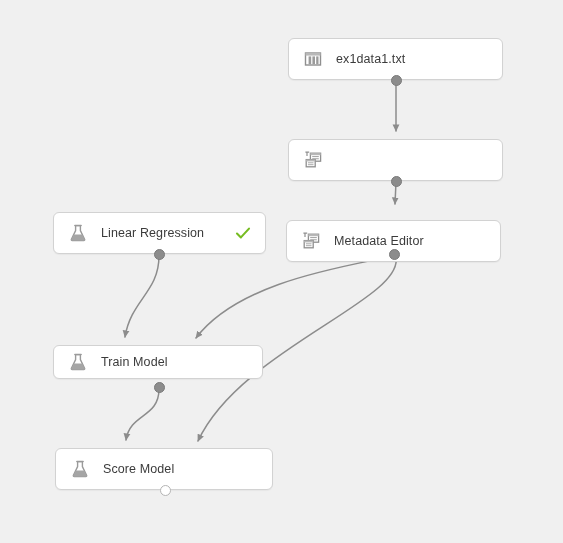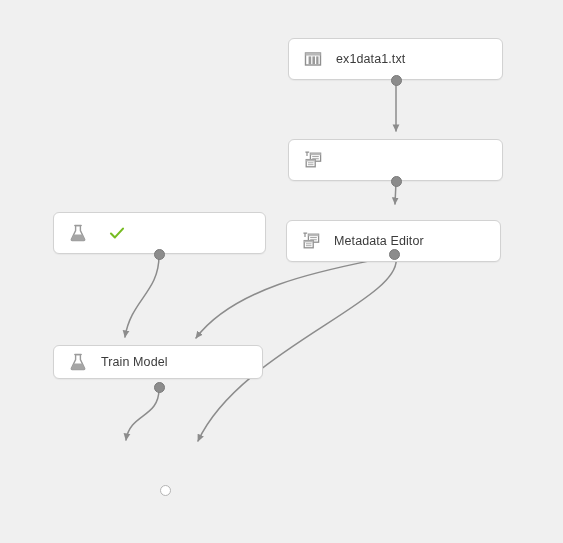--- a/index.html
+++ b/index.html
@@ -155,34 +155,43 @@
     </svg>
     <span class="node-label">Metadata Editor</span>
   </div>
 
   <div class="node" id="node-linear-regression" style="left: 53px; top: 212px; width: 213px; height: 42px;">
     <svg class="node-icon" viewBox="0 0 20 20">
       <path d="M 7.6 2.6 L 12.4 2.6 L 12.4 7.6 L 16.6 16.2 C 16.9 16.9 16.5 17.5 15.8 17.5 L 4.2 17.5 C 3.5 17.5 3.1 16.9 3.4 16.2 L 7.6 7.6 Z" fill="#ffffff" stroke="#9a9a9a" stroke-width="1.4" stroke-linejoin="round"></path>
       <path d="M 6.0 11.6 L 14.0 11.6 L 16.6 16.2 C 16.9 16.9 16.5 17.5 15.8 17.5 L 4.2 17.5 C 3.5 17.5 3.1 16.9 3.4 16.2 Z" fill="#a5a5a5"></path>
       <path d="M 6.9 2.6 L 13.1 2.6" stroke="#9a9a9a" stroke-width="1.5" stroke-linecap="round"></path>
     </svg>
+    <span class="node-label">Linear Regression</span>
     <svg class="node-status" viewBox="0 0 16 16">
       <path d="M 2 8.6 L 5.9 12.4 L 14 3.6" fill="none" stroke="#76bc21" stroke-width="2.1" stroke-linecap="round" stroke-linejoin="round"></path>
     </svg>
   </div>
 
   <div class="node" id="node-train-model" style="left: 53px; top: 345px; width: 210px; height: 26px;">
     <svg class="node-icon" viewBox="0 0 20 20">
       <path d="M 7.6 2.6 L 12.4 2.6 L 12.4 7.6 L 16.6 16.2 C 16.9 16.9 16.5 17.5 15.8 17.5 L 4.2 17.5 C 3.5 17.5 3.1 16.9 3.4 16.2 L 7.6 7.6 Z" fill="#ffffff" stroke="#9a9a9a" stroke-width="1.4" stroke-linejoin="round"></path>
       <path d="M 6.0 11.6 L 14.0 11.6 L 16.6 16.2 C 16.9 16.9 16.5 17.5 15.8 17.5 L 4.2 17.5 C 3.5 17.5 3.1 16.9 3.4 16.2 Z" fill="#a5a5a5"></path>
       <path d="M 6.9 2.6 L 13.1 2.6" stroke="#9a9a9a" stroke-width="1.5" stroke-linecap="round"></path>
     </svg>
     <span class="node-label">Train Model</span>
   </div>
 
+  <div class="node" id="node-score-model" style="left: 55px; top: 448px; width: 218px; height: 42px;">
+    <svg class="node-icon" viewBox="0 0 20 20">
+      <path d="M 7.6 2.6 L 12.4 2.6 L 12.4 7.6 L 16.6 16.2 C 16.9 16.9 16.5 17.5 15.8 17.5 L 4.2 17.5 C 3.5 17.5 3.1 16.9 3.4 16.2 L 7.6 7.6 Z" fill="#ffffff" stroke="#9a9a9a" stroke-width="1.4" stroke-linejoin="round"></path>
+      <path d="M 6.0 11.6 L 14.0 11.6 L 16.6 16.2 C 16.9 16.9 16.5 17.5 15.8 17.5 L 4.2 17.5 C 3.5 17.5 3.1 16.9 3.4 16.2 Z" fill="#a5a5a5"></path>
+      <path d="M 6.9 2.6 L 13.1 2.6" stroke="#9a9a9a" stroke-width="1.5" stroke-linecap="round"></path>
+    </svg>
+    <span class="node-label">Score Model</span>
+  </div>
 
   <div class="port port-filled" id="port-dataset-out" style="left: 390.5px; top: 74.5px;"></div>
   <div class="port port-filled" id="port-project-columns-out" style="left: 390.5px; top: 175.5px;"></div>
   <div class="port port-filled" id="port-metadata-editor-out" style="left: 388.5px; top: 248.5px;"></div>
   <div class="port port-filled" id="port-linear-regression-out" style="left: 153.5px; top: 248.5px;"></div>
   <div class="port port-filled" id="port-train-model-out" style="left: 153.5px; top: 381.5px;"></div>
   <div class="port port-hollow" id="port-score-model-out" style="left: 159.5px; top: 484.5px;"></div>
 
 </div>
 

